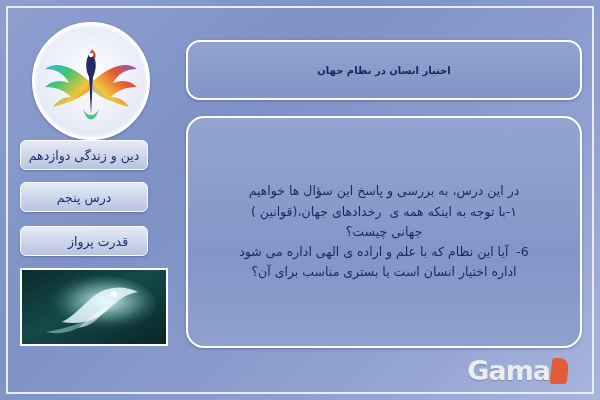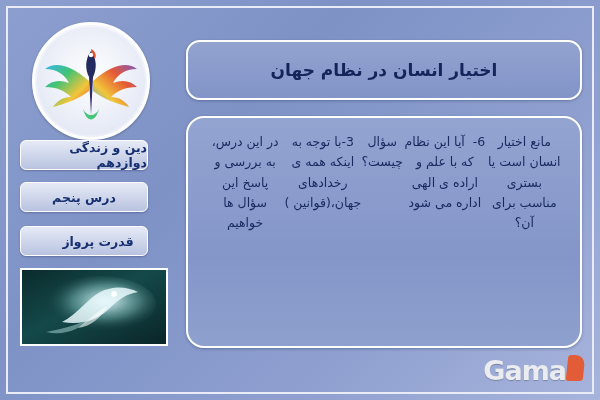--- a/index.html
+++ b/index.html
@@ -50,21 +50,21 @@
     position: absolute;
     left: 6px;
     width: 128px;
     height: 30px;
     border-radius: 6px;
     background: linear-gradient(180deg, #e6eaf6 0%, #cdd5ea 55%, #b9c3e0 100%);
     border: 1px solid #ffffff;
     box-shadow: 0 1px 2px rgba(40,50,90,0.35);
     color: #17306f;
     font-size: 12.5px;
-    font-weight: bold;
+    font-weight: normal;
     display: flex;
     align-items: center;
     justify-content: center;
     direction: rtl;
     box-sizing: border-box;
   }
   .nav-1 { top: 126px; }
   .nav-2 { top: 168px; }
   .nav-3 { top: 212px; padding-left: 28px; }
 
@@ -93,55 +93,56 @@
     border: 2px solid #ffffff;
     box-shadow: 0 1px 3px rgba(30,40,80,0.35);
     display: flex;
     align-items: center;
     justify-content: center;
     box-sizing: border-box;
   }
   .title-text {
     direction: rtl;
     color: #15255c;
-    font-size: 17px;
+    font-size: 10px;
     font-weight: bold;
     text-align: right;
   }
   .body-box {
     position: absolute;
     left: 186px;
     top: 116px;
     width: 396px;
     height: 232px;
     border-radius: 18px;
     background: linear-gradient(180deg, #93a4d1 0%, #8496c8 60%, #8ea0cd 100%);
     border: 2px solid #ffffff;
     box-shadow: 0 1px 3px rgba(30,40,80,0.35);
     box-sizing: border-box;
     padding: 14px 18px;
     display: flex;
-    flex-direction: row;
+    flex-direction: column;
     justify-content: center;
   }
   .body-line {
     direction: rtl;
     color: #18295f;
     font-size: 12.5px;
     line-height: 1.62;
     text-align: center;
     white-space: pre-wrap;
   }
 
   
   .watermark {
     position: absolute;
-    right: 16px;
+    right: 32px;
     bottom: 14px;
     display: flex;
+    align-items: center;
     opacity: 0.92;
   }
   .wm-text {
     font-family: "DejaVu Sans", sans-serif;
     font-size: 27px;
     font-weight: bold;
     color: #f2f2f2;
     letter-spacing: -1px;
     text-shadow: 0 1px 1px rgba(0,0,0,0.25);
   }
@@ -231,23 +232,23 @@
       </svg>
     </div>
   </div>
 
   <div class="title-box">
     <div class="title-text">اختیار انسان در نظام جهان</div>
   </div>
 
   <div class="body-box">
     <div class="body-line">در این درس، به بررسی و پاسخ این سؤال ها خواهیم</div>
-    <div class="body-line">3-با توجه به اینکه همه ی  رخدادهای جهان،(قوانین )</div>
-    <div class="body-line">سؤال چیست؟</div>
+    <div class="body-line">۱-با توجه به اینکه همه ی  رخدادهای جهان،(قوانین )</div>
+    <div class="body-line">جهانی چیست؟</div>
     <div class="body-line">6-  آیا این نظام که با علم و اراده ی الهی اداره می شود</div>
-    <div class="body-line">مانع اختیار انسان است یا بستری مناسب برای آن؟</div>
+    <div class="body-line">اداره اختیار انسان است یا بستری مناسب برای آن؟</div>
   </div>
 
   <div class="watermark">
     <span class="wm-text">Gama</span>
     <span class="wm-mark"></span>
   </div>
 </div>
 
 </body></html>

